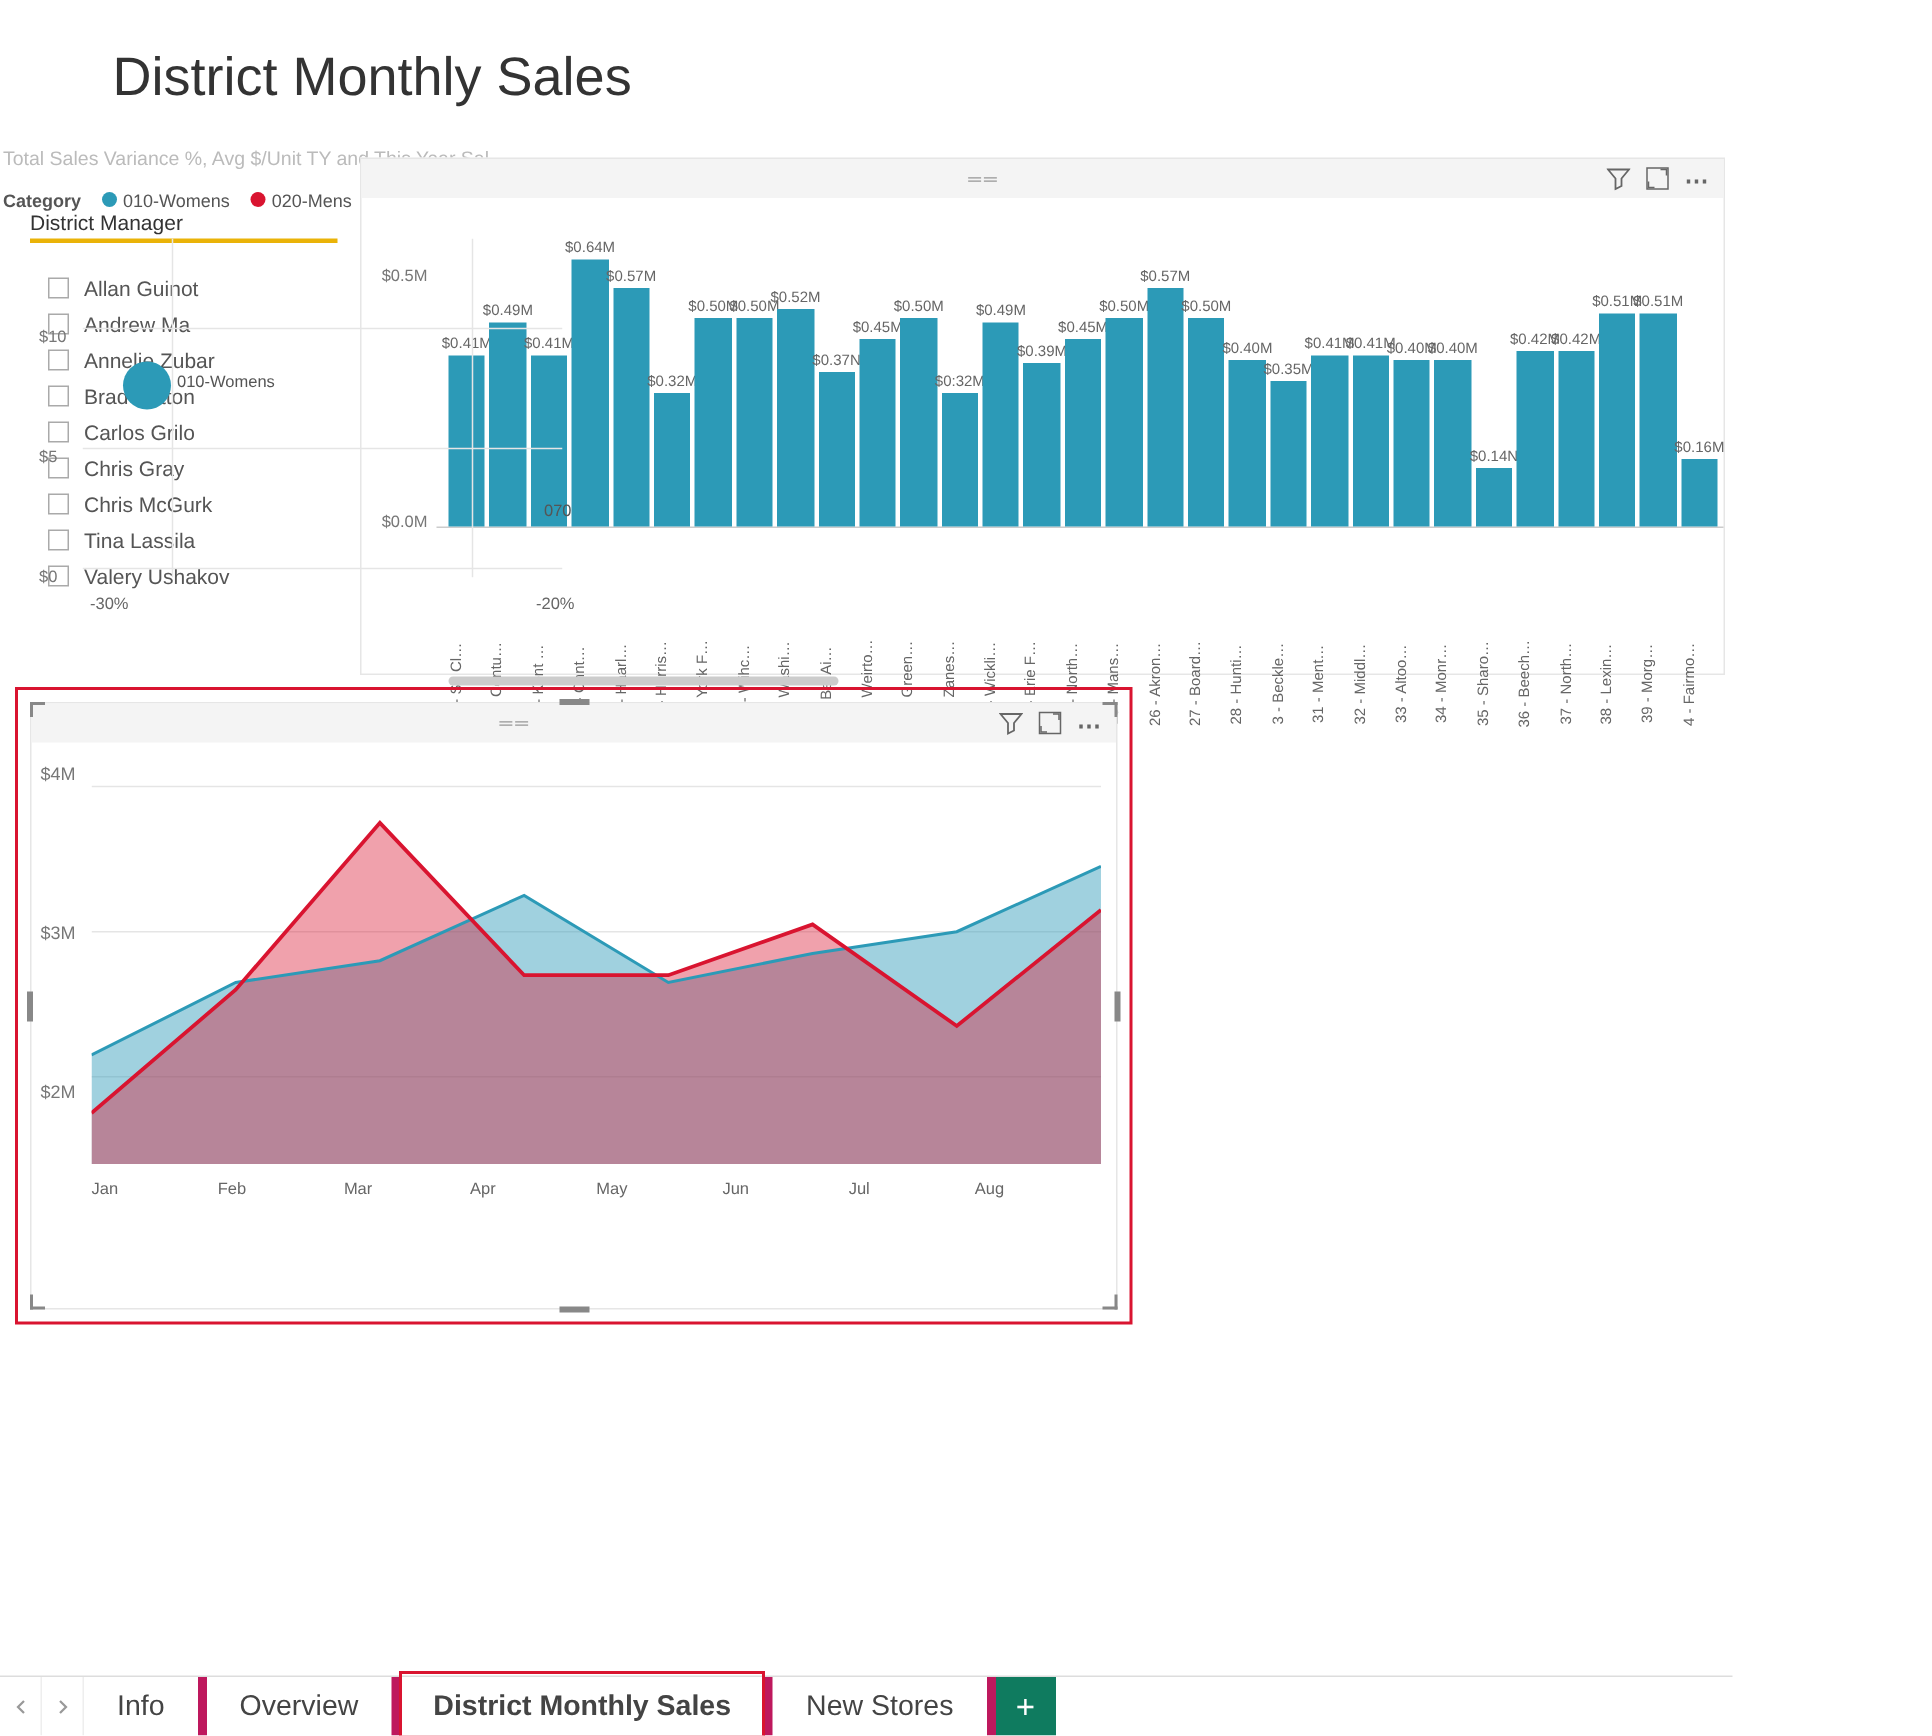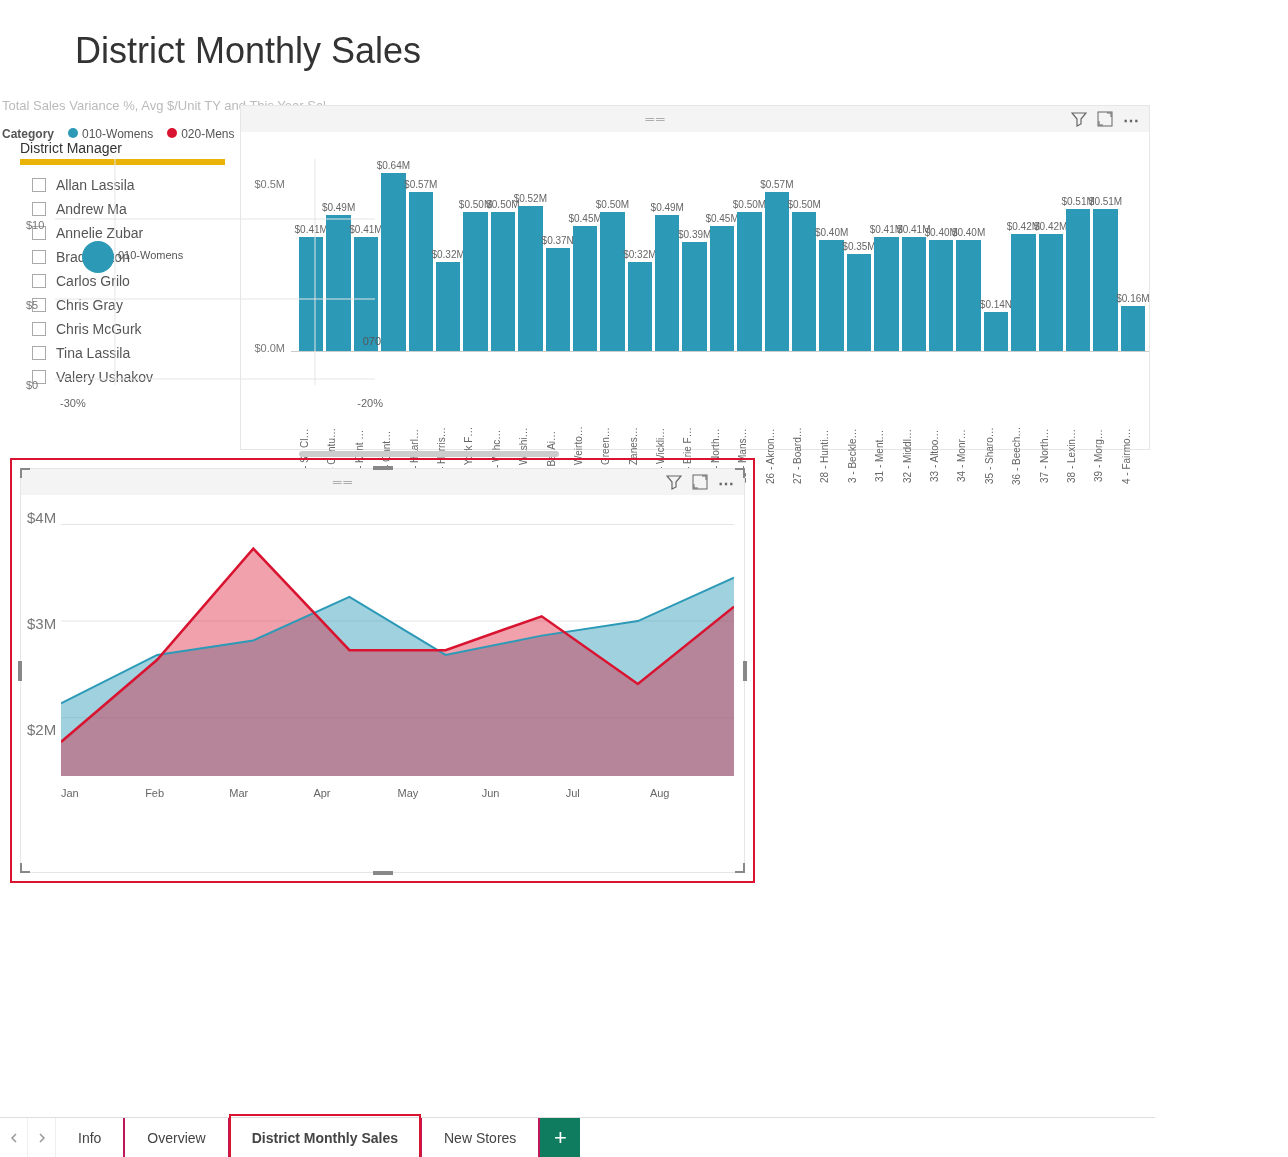--- a/index.html
+++ b/index.html
@@ -3,21 +3,21 @@
 <meta charset="utf-8">
 <style>
 * { box-sizing: border-box; margin: 0; padding: 0; }
 body { font-family: 'Segoe UI', Tahoma, sans-serif; background: #fff; color: #333; width: 1288px; height: 1157px; position: relative; overflow: hidden; }
 
 
 .page-title { font-size: 36px; font-weight: 300; color: #333; padding: 30px 0 20px 75px; }
 
 
 .slicer { position: absolute; left: 20px; top: 140px; width: 205px; }
-.slicer-title { font-size: 14px; color: #333; border-bottom: 6px solid #eab308; padding-bottom: 3px; margin-bottom: 8px; }
+.slicer-title { font-size: 14px; color: #333; border-bottom: 3px solid #eab308; padding-bottom: 3px; margin-bottom: 18px; }
 .slicer-item { display: flex; align-items: center; font-size: 14px; color: #555; padding: 4px 12px; cursor: pointer; }
 .slicer-check { width: 14px; height: 14px; border: 1px solid #aaa; margin-right: 10px; background: #fff; }
 
 
 .visual { position: absolute; border: 1px solid #e6e6e6; background: #fff; }
 .visual-header { height: 26px; background: #f4f4f4; display: flex; align-items: center; justify-content: space-between; }
 .grip { flex: 1; display: flex; align-items: center; justify-content: center; color: #999; font-size: 12px; letter-spacing: 2px; }
 .visual-icons { display: flex; gap: 10px; padding-right: 10px; align-items: center; }
 .vicon { width: 16px; height: 16px; color: #666; cursor: pointer; }
 .visual-title { font-size: 13px; color: #bbb; padding: 6px 10px 2px 10px; }
@@ -45,58 +45,58 @@
 .sc-br { right: -1px; bottom: -1px; border-left: none; border-top: none; }
 .sel-handle { position: absolute; width: 20px; height: 4px; background: #888; }
 .sh-top { left: 50%; top: -3px; transform: translateX(-50%); }
 .sh-bottom { left: 50%; bottom: -3px; transform: translateX(-50%); }
 .sh-left { width: 4px; height: 20px; left: -3px; top: 50%; transform: translateY(-50%); }
 .sh-right { width: 4px; height: 20px; right: -3px; top: 50%; transform: translateY(-50%); }
 .legend { display: flex; gap: 16px; padding: 4px 10px; font-size: 12px; color: #555; align-items: center; }
 .legend-swatch { width: 10px; height: 10px; border-radius: 50%; display: inline-block; margin-right: 4px; }
 .line-area { position: relative; height: 310px; padding-left: 40px; padding-right: 10px; }
 .line-svg { position: absolute; left: 40px; right: 10px; top: 0; bottom: 30px; }
-.line-ytick { position: absolute; left: 6px; font-size: 15px; color: #777; }
+.line-ytick { position: absolute; left: 6px; font-size: 12px; color: #777; }
 .line-xlabels { position: absolute; bottom: 6px; left: 40px; right: 10px; display: flex; font-size: 11px; color: #666; }
 .line-xlabel { flex: 1; text-align: left; }
 
 
 .scatter-visual { left: 767px; top: 500px; width: 383px; height: 370px; border: none; }
 .scatter-title { font-size: 13px; color: #bbb; padding: 6px 2px; white-space: nowrap; overflow: hidden; }
 .scatter-legend { font-size: 12px; color: #555; padding: 8px 2px; display: flex; align-items: center; gap: 14px; white-space: nowrap; overflow: hidden; }
 .scatter-area { position: relative; height: 260px; }
 .scatter-ytick { position: absolute; left: 26px; font-size: 11px; color: #777; }
 .scatter-xlabels { position: absolute; bottom: 0; left: 60px; right: 0; display: flex; font-size: 11px; color: #666; justify-content: space-between; }
 .scatter-bubble { position: absolute; width: 32px; height: 32px; border-radius: 50%; background: #2c9ab7; }
 .scatter-bubble-label { position: absolute; font-size: 11px; color: #555; }
 
 
 .tab-strip { position: absolute; left: 0; bottom: 0; width: 1155px; height: 40px; border-top: 1px solid #ddd; display: flex; align-items: stretch; background: #fff; }
 .tab-nav { width: 28px; display: flex; align-items: center; justify-content: center; color: #999; border-right: 1px solid #eee; cursor: pointer; }
-.tab { padding: 0 22px; display: flex; align-items: center; font-size: 14px; color: #444; border-right: 2px solid #be185d; cursor: pointer; position: relative; }
+.tab { padding: 0 22px; display: flex; align-items: center; font-size: 19px; color: #444; border-right: 6px solid #be185d; cursor: pointer; position: relative; }
 .tab.active { font-weight: 600; }
 .tab-active-outline { position: absolute; border: 2px solid #d91430; pointer-events: none; left: -1px; top: -4px; right: -1px; bottom: -2px; }
 .tab-add { width: 40px; background: #0f7b5f; color: #fff; display: flex; align-items: center; justify-content: center; font-size: 22px; font-weight: 300; cursor: pointer; }
 
 .gridline { stroke: #e5e5e5; stroke-width: 1; }
 .dots-bg { position: absolute; inset: 0; background-image: radial-gradient(#e5e5e5 0.5px, transparent 0.5px); background-size: 8px 8px; opacity: 0; }
 </style>
 </head>
 <body>
 
 <div class="dots-bg"></div>
 
 <h1 class="page-title">District Monthly Sales</h1>
 
 <div class="slicer">
   <div class="slicer-title">District Manager</div>
   <div id="slicer-items">
       <div class="slicer-item">
         <span class="slicer-check"></span>
-        <span>Allan Lassila</span>
+        <span>Allan Guinot</span>
       </div>
       <div class="slicer-item">
         <span class="slicer-check"></span>
         <span>Andrew Ma</span>
       </div>
       <div class="slicer-item">
         <span class="slicer-check"></span>
         <span>Annelie Zubar</span>
       </div>
       <div class="slicer-item">

